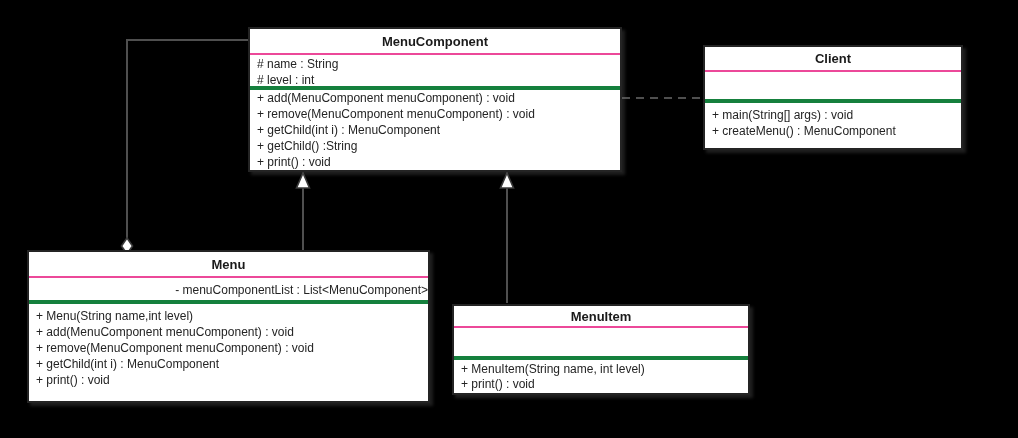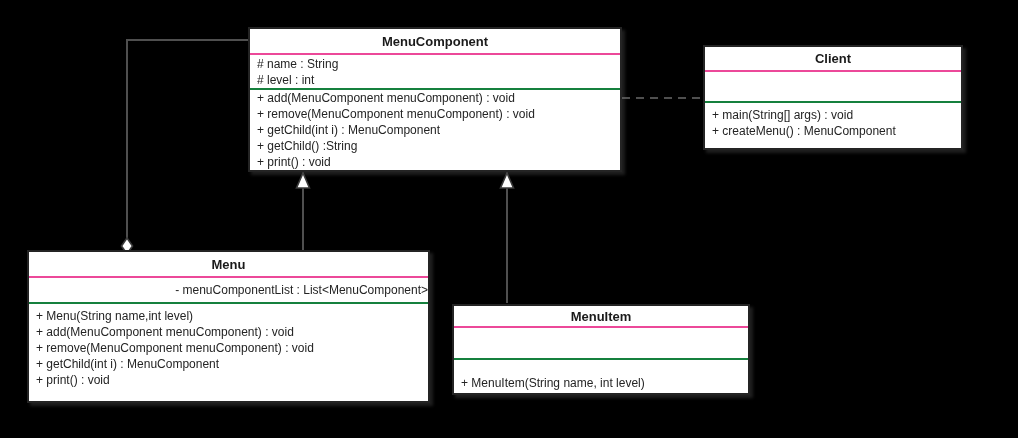--- a/index.html
+++ b/index.html
@@ -24,21 +24,21 @@
   .uml-title{
     font-weight:bold;
     font-size:13px;
     text-align:center;
     color:#1a1a1a;
     border-bottom:2px solid #ec4899;
     flex:0 0 auto;
     display:flex;align-items:center;justify-content:center;
   }
   .uml-attrs{
-    border-bottom:2px solid #15803d;
+    border-bottom:4px solid #15803d;
     flex:0 0 auto;
     box-sizing:border-box;
     overflow:hidden;
   }
   .uml-methods{
     flex:1 1 auto;
     box-sizing:border-box;
     overflow:hidden;
   }
   .member-line{
@@ -60,21 +60,21 @@
 
   #box-menu{left:27px;top:250px;width:403px;height:153px;}
   #box-menu .uml-title{height:24px;}
   #box-menu .uml-attrs{height:26px;text-align:right;}
   #box-menu .uml-attrs .member-line{line-height:24px;}
   #box-menu .uml-methods{padding-top:4px;}
 
   #box-menuitem{left:452px;top:304px;width:298px;height:91px;}
   #box-menuitem .uml-title{height:20px;}
   #box-menuitem .uml-attrs{height:32px;}
-  #box-menuitem .uml-methods{padding-top:16px;}
+  #box-menuitem .uml-methods{padding-top:2px;}
   #box-menuitem .member-line{line-height:15px;}
 
   
   #connectors{
     position:absolute;left:0;top:0;width:1018px;height:438px;
     pointer-events:none;
   }
   .conn{stroke:#4f4f4f;stroke-width:2;fill:none;}
   .conn-dashed{stroke:#4f4f4f;stroke-width:2;fill:none;stroke-dasharray:8 6;}
   .arrow-head{fill:#ffffff;stroke:#3a3a3a;stroke-width:1.6;}

